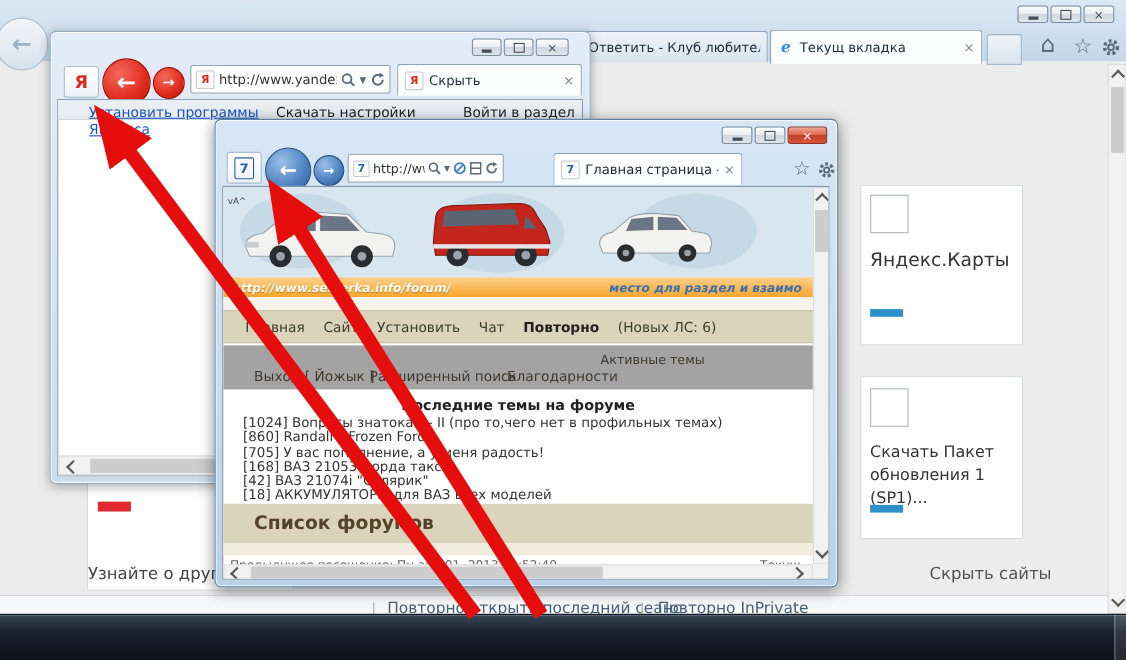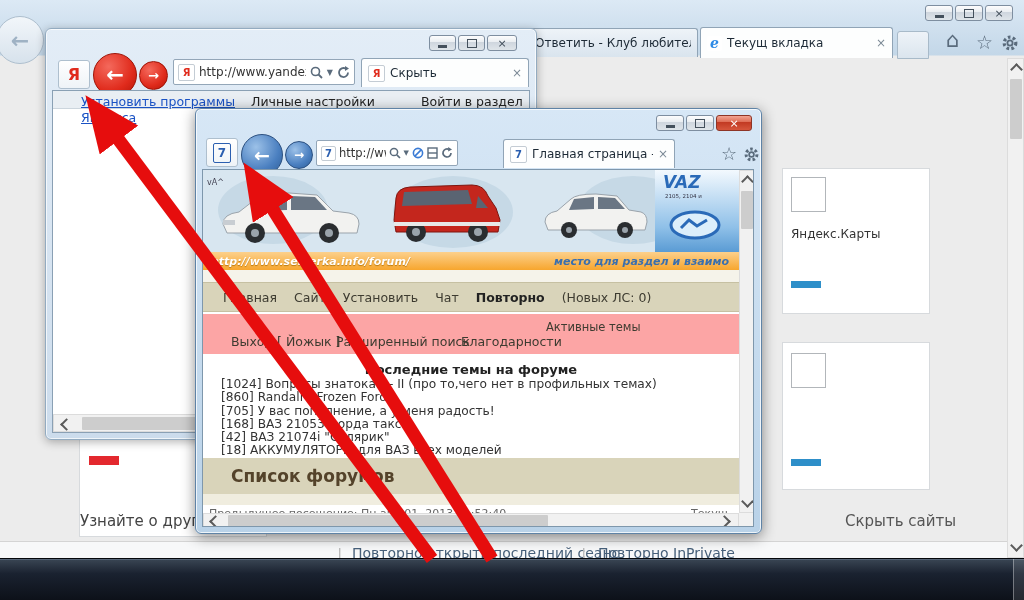--- a/index.html
+++ b/index.html
@@ -86,25 +86,26 @@
           <circle cx="9" cy="9" r="2.6" fill="none" stroke="#5a6b7c" stroke-width="1.8"></circle>
         </svg>
     </div>
 
     <div class="tile-card" style="left:79px;top:437px;width:186px;height:98px;">
       <div style="position:absolute;left:9px;top:18px;width:30px;height:9px;background:#e3282e;"></div>
     </div>
 
     <div class="tile-card" style="left:782px;top:168px;width:146px;height:144px;">
       <div class="tile-thumb" style="left:8px;top:8px;"></div>
-      <div style="position:absolute;left:8px;top:58px;font-size:12px;color:#333;">Яндекс.Карты</div>
+      <div style="position:absolute;left:8px;top:58px;font-size:17px;color:#333;">Яндекс.Карты</div>
       <div class="tile-bar" style="left:8px;top:112px;background:#2e8fc9;"></div>
     </div>
     <div class="tile-card" style="left:782px;top:342px;width:146px;height:146px;">
       <div class="tile-thumb" style="left:8px;top:10px;"></div>
+      <div style="position:absolute;left:8px;top:58px;width:128px;font-size:14.5px;color:#333;line-height:1.45;">Скачать Пакет обновления 1 (SP1)...</div>
       <div class="tile-bar" style="left:8px;top:116px;background:#2e8fc9;"></div>
     </div>
 
     <div class="abs" style="left:80px;top:512px;font-size:15px;color:#444;">Узнайте о других с</div>
     <div class="abs ntlink" style="left:845px;top:512px;font-size:15px;color:#555;">Скрыть сайты</div>
     <div class="abs" style="left:0;top:541px;width:1007px;height:1px;background:#d4d4d4;"></div>
     <div class="abs" style="left:0;top:542px;width:1007px;height:16px;background:#f7f8f9;"></div>
     <div class="abs" style="left:337px;top:545px;color:#bbb;">|</div>
     <div class="abs ntlink" style="left:352px;top:545px;">Повторно открыть последний сеанс</div>
     <div class="abs" style="left:581px;top:545px;color:#bbb;">|</div>
@@ -157,21 +158,21 @@
     </div>
     <div class="tab on" style="left:315px;top:29px;width:168px;">
       <span class="favicon" style="color:#e02b1c;">Я</span>
       <span>Скрыть</span>
       <span class="tabx">×</span>
     </div>
 
     <div class="abs" style="left:6px;top:61px;width:478px;height:343px;background:#fff;border:1px solid #8aa0b4;box-sizing:border-box;">
       <div class="abs" style="left:0;top:0;width:476px;height:17px;background:#e9eef3;border-bottom:1px solid #ccd5dd;"></div>
       <a style="position:absolute;left:28px;top:3px;width:160px;font-size:12.5px;color:#1a52c4;text-decoration:underline;line-height:1.3;display:block;">Установить программы Яндекса</a>
-      <div class="abs" style="left:198px;top:3px;font-size:12.5px;color:#222;">Личные настройки</div>
+      <div class="abs" style="left:198px;top:3px;font-size:12.5px;color:#222;">Скачать настройки</div>
       <div class="abs" style="left:368px;top:3px;font-size:12.5px;color:#222;">Войти в раздел</div>
 
       <div class="scroll-track" style="left:0;top:323px;width:476px;height:18px;">
         <span class="chev left" style="position:absolute;left:8px;top:5px;"></span>
         <div class="scroll-thumb" style="left:28px;top:2px;width:330px;height:13px;"></div>
       </div>
     </div>
   </div>
 
   <div class="win active" style="left:195px;top:108px;width:565px;height:424px;">
@@ -273,46 +274,38 @@
         <svg width="110" height="58" style="position:absolute;left:337px;top:16px;">
           <path d="M5 36 Q5 27 17 25 L31 13 Q36 8 56 8 L77 10 L89 24 L101 26 Q107 28 107 36 L105 44 L8 44 Z" fill="#f2f2f0" stroke="#9aa3ab"></path>
           <path d="M34 13 L54 11 L54 23 L29 24 Z" fill="#6a7684"></path>
             <path d="M58 11 L75 12 L85 23 L58 23 Z" fill="#6a7684"></path>
           <circle cx="29" cy="44" r="8" fill="#2a2d30"></circle>
             <circle cx="29" cy="44" r="3" fill="#9aa3ab"></circle>
           <circle cx="85" cy="44" r="8" fill="#2a2d30"></circle>
             <circle cx="85" cy="44" r="3" fill="#9aa3ab"></circle>
         </svg>
 
-        <div style="position:absolute;left:452px;top:0;width:84px;height:82px;background:linear-gradient(#f3f9fe,#8fc0e8 70%,#5a9bd4);">
-          <span style="position:absolute;left:8px;top:2px;font-size:17px;font-weight:bold;font-style:italic;color:#2a6ab8;">VAZ</span>
-          <span style="position:absolute;left:10px;top:23px;font-size:5.5px;color:#334;">2105, 2104 и</span>
-          <svg width="52" height="30" style="position:absolute;left:14px;top:40px;">
-            <ellipse cx="26" cy="15" rx="24" ry="13" fill="#dceefb" stroke="#2a6ab8" stroke-width="3"></ellipse>
-            <path d="M12 18 L20 10 L28 16 L38 10" fill="none" stroke="#2a6ab8" stroke-width="3"></path>
-          </svg>
-        </div>
       </div>
 
       <div class="abs" style="left:0;top:82px;width:536px;height:18px;background:linear-gradient(#fcd08c,#f7a62e);">
         <span style="position:absolute;left:8px;top:3px;font-size:11px;font-style:italic;font-weight:bold;color:#fff;text-shadow:0 1px 1px #b97b12;">http://www.semerka.info/forum/</span>
         <span style="position:absolute;right:10px;top:3px;font-size:11px;font-style:italic;font-weight:bold;color:#3a6fae;">место для раздел и взаимо</span>
       </div>
       <div class="abs" style="left:0;top:100px;width:536px;height:12px;background:#f5f3ea;"></div>
 
       <div class="abs" style="left:0;top:112px;width:536px;height:30px;background:#d9d4ba;border-top:1px solid #c6c0a2;border-bottom:1px solid #c6c0a2;display:flex;align-items:center;gap:17px;padding-left:20px;box-sizing:border-box;">
         <span class="fmenu">Главная</span>
         <span class="fmenu">Сайт</span>
         <span class="fmenu">Установить</span>
         <span class="fmenu">Чат</span>
         <span class="fmenu" style="font-weight:bold;color:#222;">Повторно</span>
-        <span class="fmenu">(Новых ЛС: 0)</span>
-      </div>
-
-      <div class="abs" style="left:0;top:144px;width:536px;height:40px;background:#fca5a5;">
+        <span class="fmenu">(Новых ЛС: 6)</span>
+      </div>
+
+      <div class="abs" style="left:0;top:144px;width:536px;height:40px;background:#a3a3a3;">
         <span class="fmenu" style="position:absolute;left:343px;top:6px;font-size:11.5px;">Активные темы</span>
         <span class="fmenu" style="position:absolute;left:28px;top:20px;">Выход [ Йожык ]</span>
         <span class="fmenu" style="position:absolute;left:133px;top:20px;">Расширенный поиск</span>
         <span class="fmenu" style="position:absolute;left:258px;top:20px;">Благодарности</span>
       </div>
 
       <div class="abs" style="left:0;top:192px;width:536px;text-align:center;font-size:13px;font-weight:bold;color:#222;">Последние темы на форуме</div>
       <div class="abs" style="left:18px;top:208px;width:505px;font-size:12.2px;color:#333;line-height:13.3px;white-space:nowrap;">
         <div>[1024] Вопросы знатокам - II (про то,чего нет в профильных темах)</div>
         <div>[860] Randall's Frozen Ford</div>

